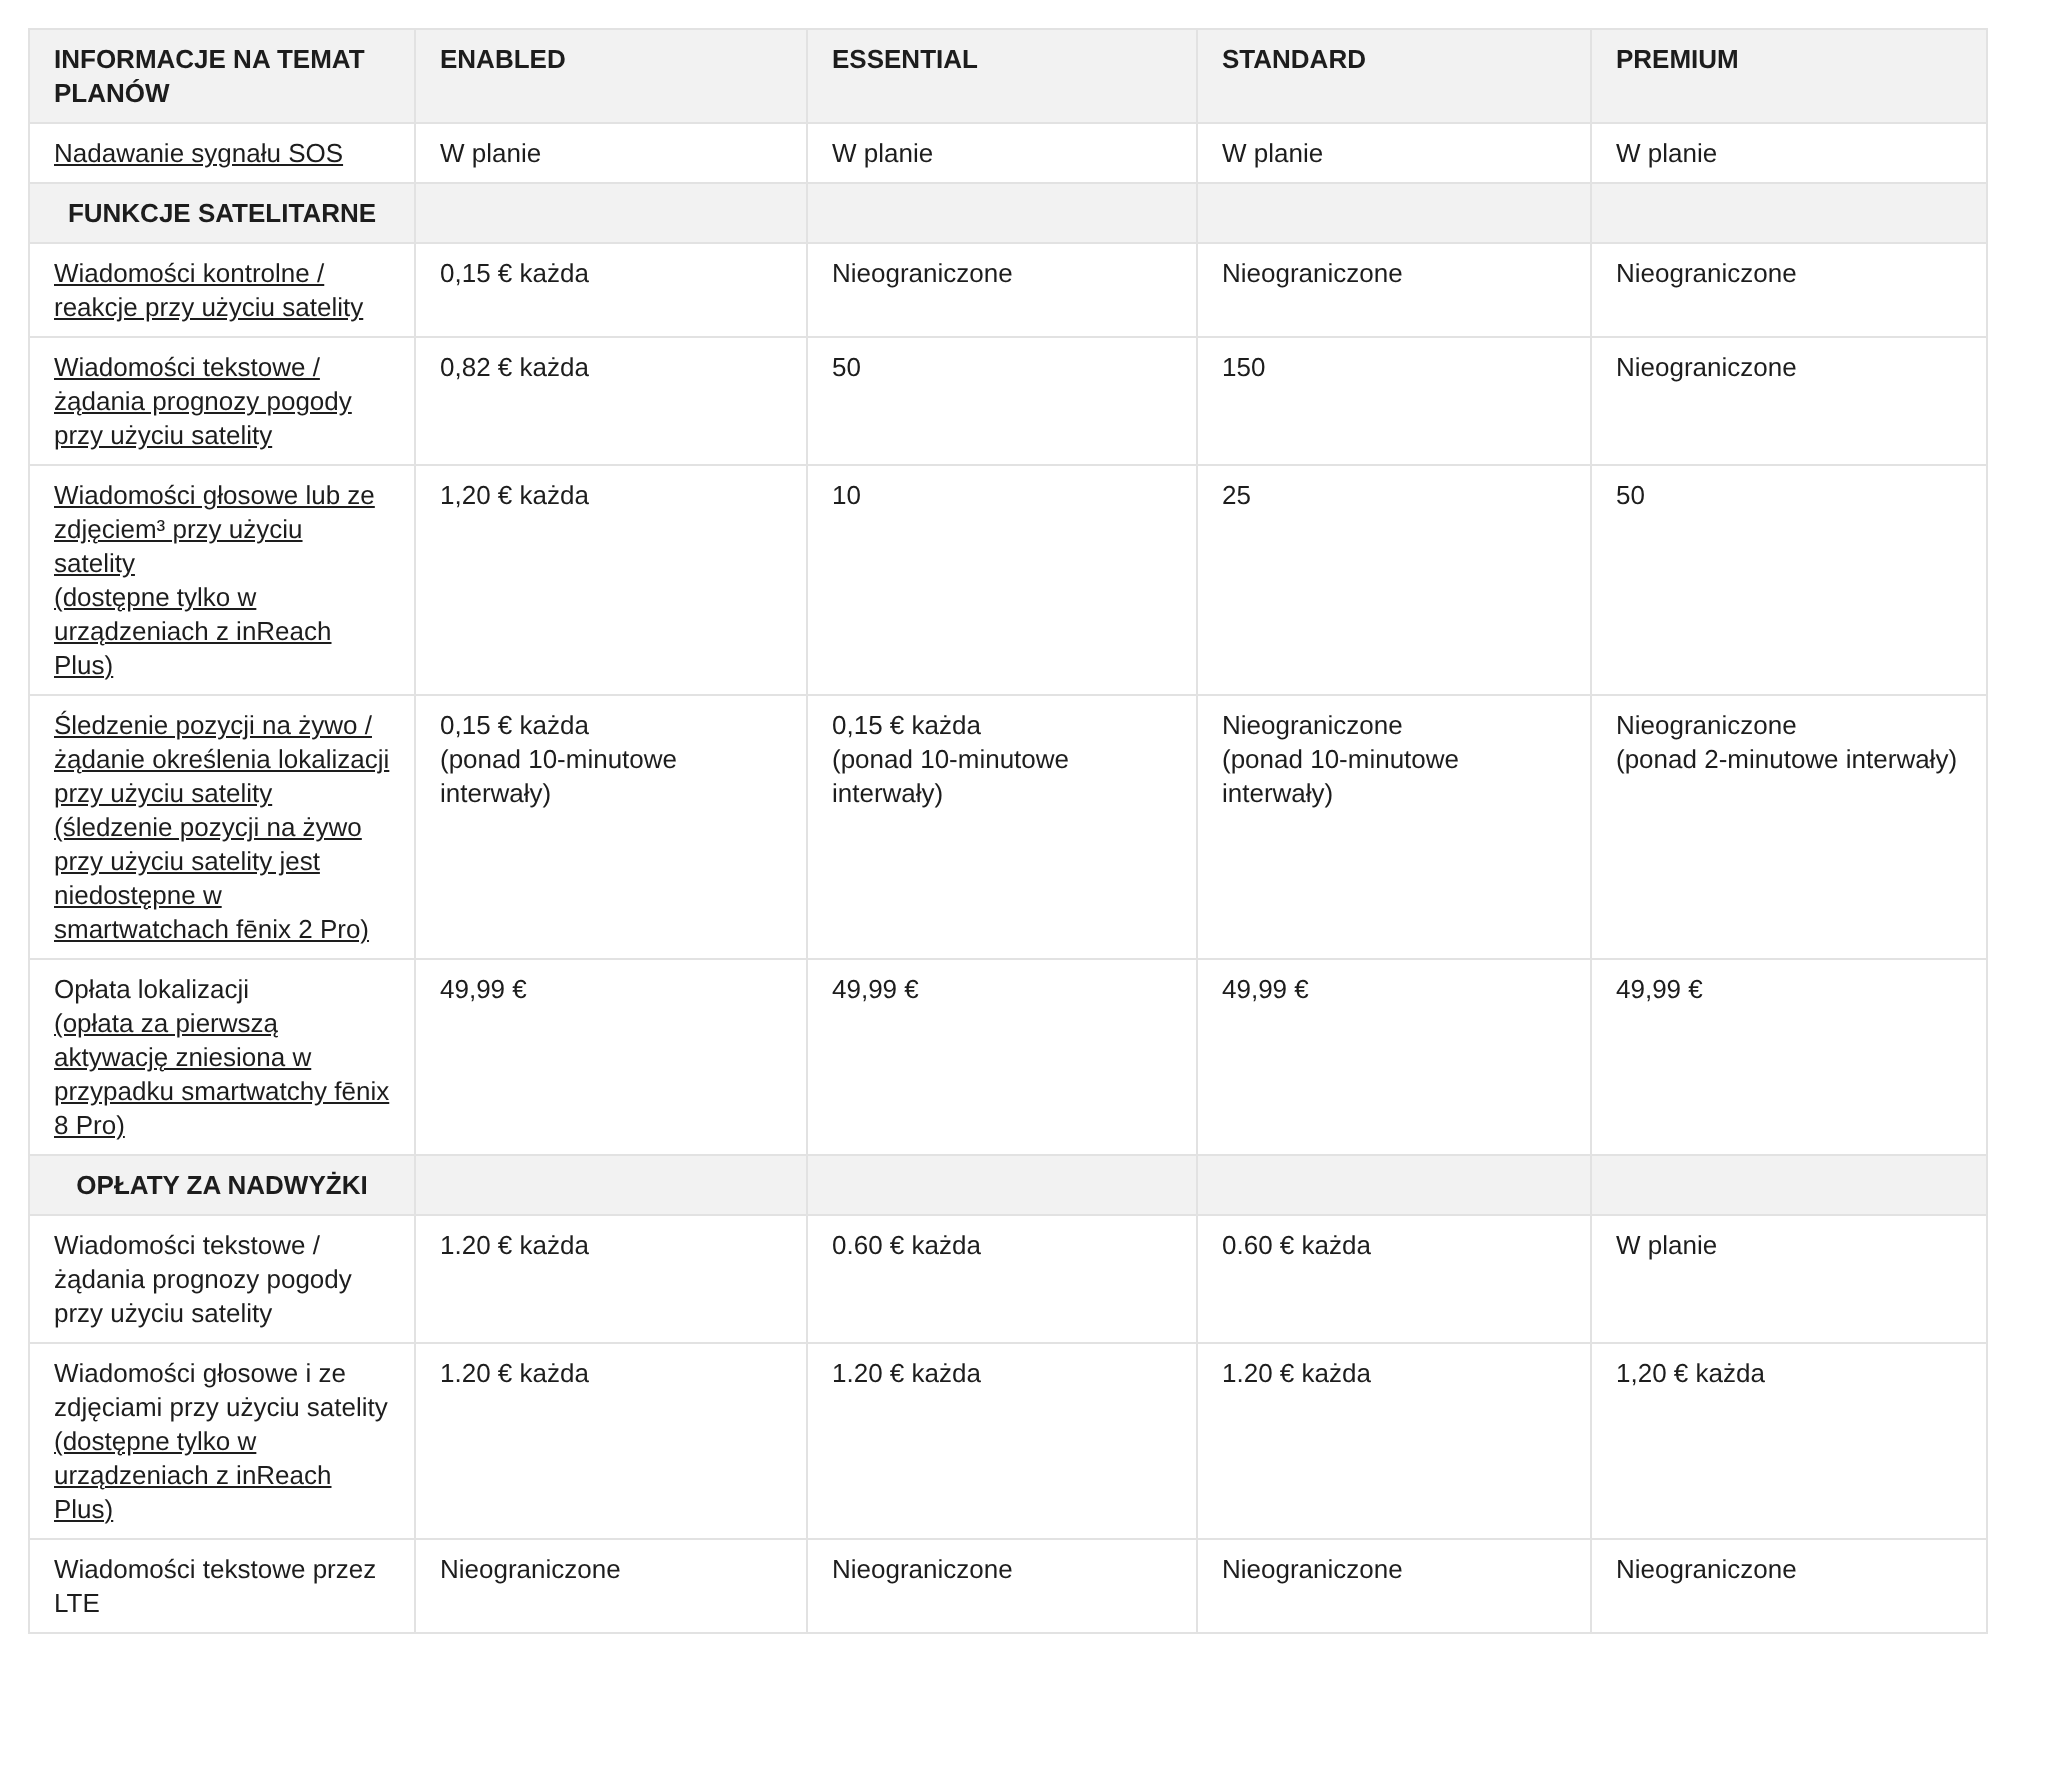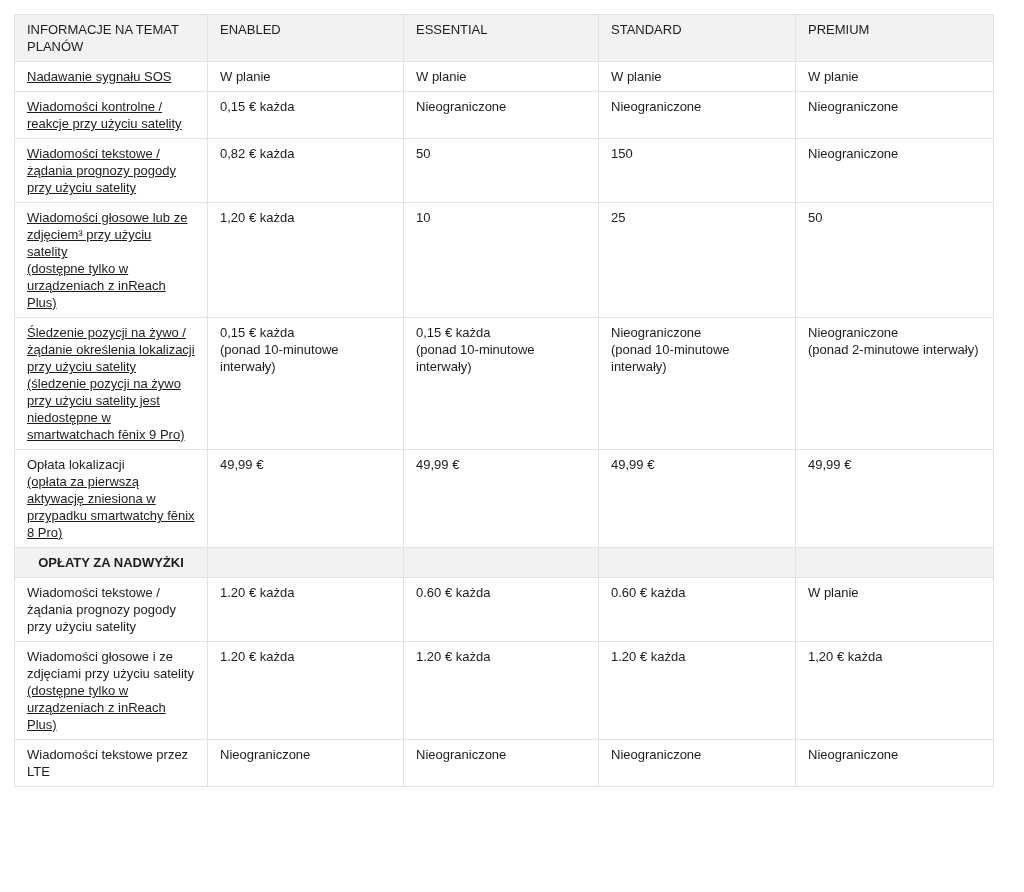--- a/index.html
+++ b/index.html
@@ -37,21 +37,21 @@
   table.plans td, table.plans th {
     border: 1px solid var(--border);
     padding: 6px 12px;
     vertical-align: top;
     text-align: left;
     font-weight: normal;
     overflow: hidden;
   }
   tr.header td, tr.header th {
     background: var(--header-bg);
-    font-weight: normal;
+    font-weight: bold;
     margin-top: 20px;
   }
   tr.section td {
     background: var(--header-bg);
     font-weight: bold;
   }
   tr.section td.label-cell { text-align: center; }
   th.label-cell, td.label-cell { white-space: pre-line; }
   td.value-cell, th.value-cell {
     text-align: center;
@@ -85,20 +85,27 @@
           <th class="value-cell">STANDARD</th>
           <th class="value-cell">PREMIUM</th>
         </tr>
         <tr class="data">
           <td class="label-cell"><a class="feature-link">Nadawanie sygnału SOS</a></td>
           <td class="value-cell">W planie</td>
           <td class="value-cell">W planie</td>
           <td class="value-cell">W planie</td>
           <td class="value-cell">W planie</td>
         </tr>
+        <tr class="section">
+          <td class="label-cell">FUNKCJE SATELITARNE</td>
+          <td class="empty-cell"></td>
+          <td class="empty-cell"></td>
+          <td class="empty-cell"></td>
+          <td class="empty-cell"></td>
+        </tr>
         <tr class="data">
           <td class="label-cell"><a class="feature-link">Wiadomości kontrolne / reakcje przy użyciu satelity</a></td>
           <td class="value-cell">0,15 € każda</td>
           <td class="value-cell">Nieograniczone</td>
           <td class="value-cell">Nieograniczone</td>
           <td class="value-cell">Nieograniczone</td>
         </tr>
         <tr class="data">
           <td class="label-cell"><a class="feature-link">Wiadomości tekstowe / żądania prognozy pogody przy użyciu satelity</a></td>
           <td class="value-cell">0,82 € każda</td>
@@ -107,21 +114,21 @@
           <td class="value-cell">Nieograniczone</td>
         </tr>
         <tr class="data">
           <td class="label-cell"><a class="feature-link">Wiadomości głosowe lub ze zdjęciem³ przy użyciu satelity</a><div class="feature-note">(dostępne tylko w urządzeniach z inReach Plus)</div></td>
           <td class="value-cell">1,20 € każda</td>
           <td class="value-cell">10</td>
           <td class="value-cell">25</td>
           <td class="value-cell">50</td>
         </tr>
         <tr class="data">
-          <td class="label-cell"><a class="feature-link">Śledzenie pozycji na żywo / żądanie określenia lokalizacji przy użyciu satelity</a><div class="feature-note">(śledzenie pozycji na żywo przy użyciu satelity jest niedostępne w smartwatchach fēnix 9 Pro)</div></td>
+          <td class="label-cell"><a class="feature-link">Śledzenie pozycji na żywo / żądanie określenia lokalizacji przy użyciu satelity</a><div class="feature-note">(śledzenie pozycji na żywo przy użyciu satelity jest niedostępne w smartwatchach fēnix 2 Pro)</div></td>
           <td class="value-cell">0,15 € każda
 (ponad 10-minutowe interwały)</td>
           <td class="value-cell">0,15 € każda
 (ponad 10-minutowe interwały)</td>
           <td class="value-cell">Nieograniczone
 (ponad 10-minutowe interwały)</td>
           <td class="value-cell">Nieograniczone
 (ponad 2-minutowe interwały)</td>
         </tr>
         <tr class="data">

